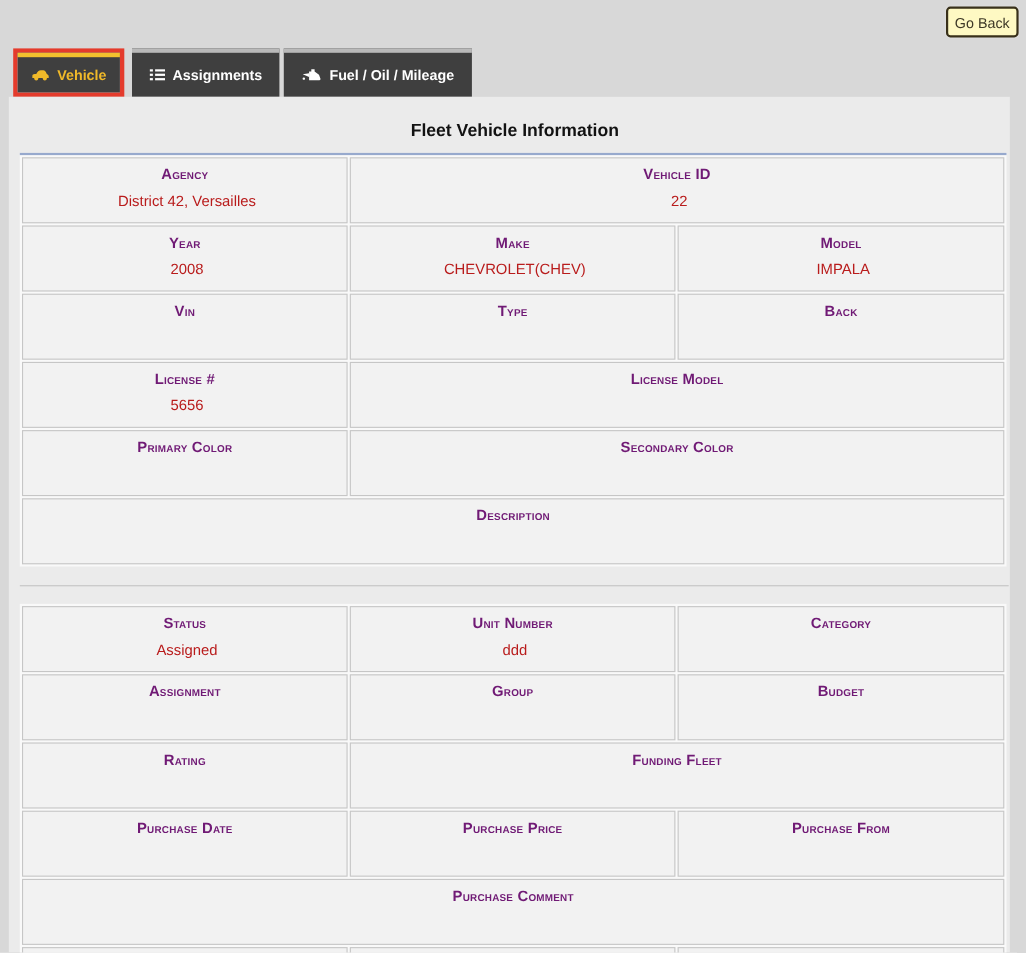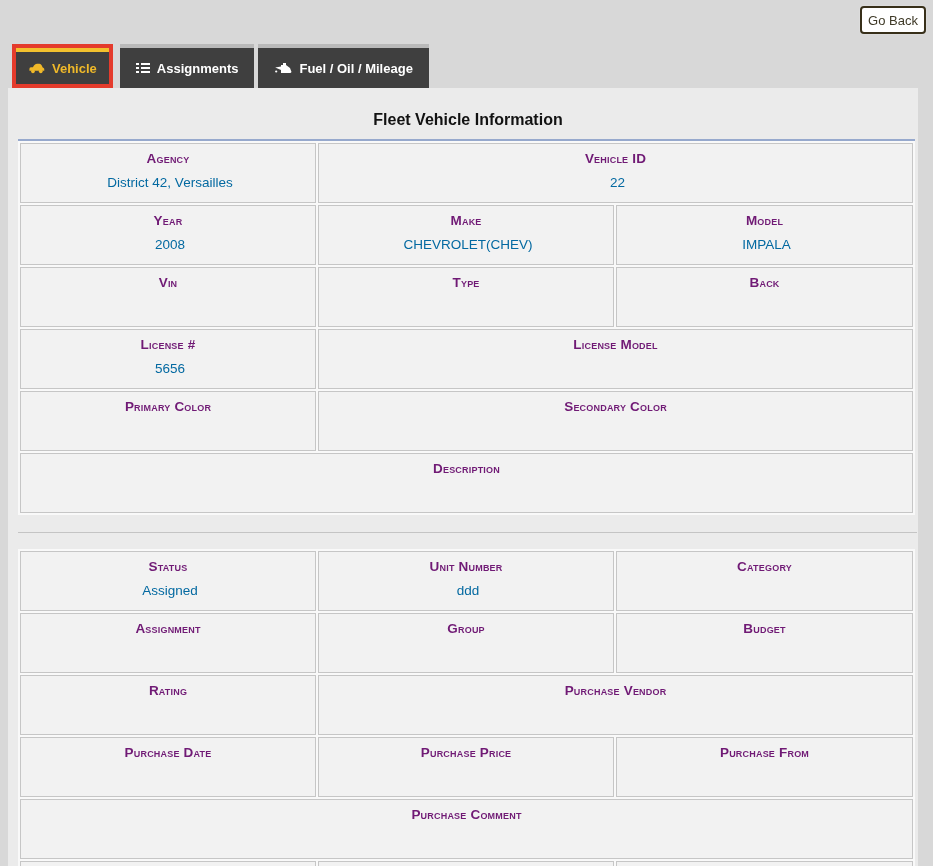--- a/index.html
+++ b/index.html
@@ -7,21 +7,21 @@
     width:933px; height:866px;
     background:#d8d8d8;
     font-family:"Liberation Sans", sans-serif;
     position:relative;
     overflow:hidden;
   }
   
   .go-back {
     position:absolute; top:6px; right:7px;
     width:66px; height:28px;
-    background:#ffffff;
+    background:#fef9c3;
     border:2px solid #38301a;
     border-radius:4px;
     font-family:"Liberation Sans", sans-serif;
     font-size:13px; color:#3e3927;
     box-shadow:0 0 0 1px #dcdcdc;
     cursor:pointer;
   }
   
   .tabs {
     position:absolute; top:44px; left:12px;
@@ -81,21 +81,21 @@
   td.stub { height:12px; padding:0; }
   .fl {
     font-variant:small-caps;
     font-weight:bold;
     font-size:13.5px;
     color:#701a75;
     letter-spacing:0.2px;
   }
   .fv {
     font-size:13.5px;
-    color:#0369a1;
+    color:#b91c1c;
     margin-top:9px;
     padding-left:4px;
     min-height:16px;
   }
   .separator {
     height:1px; background:#c4c4c4;
     width:899px; margin:17px 0 16px 10px;
   }
 </style>
 </head>
@@ -254,21 +254,21 @@
         <div class="fl">Budget</div>
         <div class="fv"></div>
       </td>
     </tr>
     <tr>
       <td>
         <div class="fl">Rating</div>
         <div class="fv"></div>
       </td>
       <td colspan="2">
-        <div class="fl">Purchase Vendor</div>
+        <div class="fl">Funding Fleet</div>
         <div class="fv"></div>
       </td>
     </tr>
     <tr>
       <td>
         <div class="fl">Purchase Date</div>
         <div class="fv"></div>
       </td>
       <td>
         <div class="fl">Purchase Price</div>

